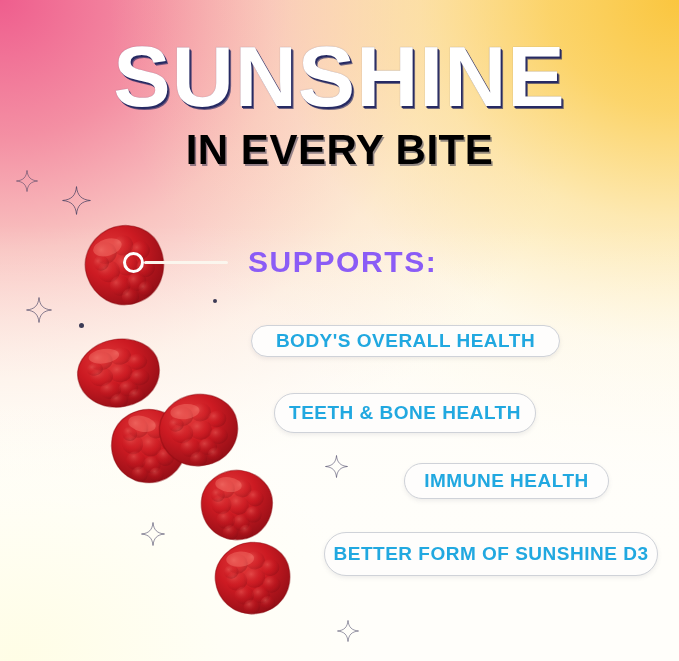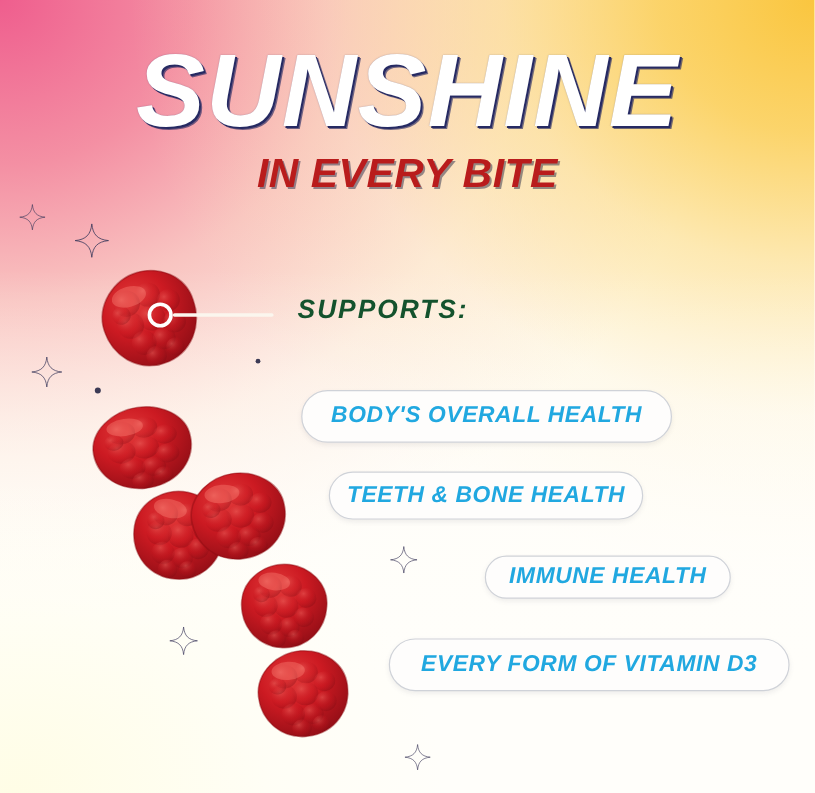--- a/index.html
+++ b/index.html
@@ -11,21 +11,20 @@
     font-family: "Liberation Sans", sans-serif;
   }
 
   .poster {
     position: relative;
     width: 679px;
     height: 661px;
     overflow: hidden;
     
     background-color: #fffdf8;
-    font-style: italic;
   }
 
   
   .bg-pink {
     position: absolute;
     inset: 0;
     background:
       radial-gradient(130% 115% at 0% 0%,
         rgba(238, 85, 136, 0.95) 0%,
         rgba(241, 116, 142, 0.80) 18%,
@@ -83,24 +82,24 @@
     line-height: 0.95;
     color: #ffffff;
     margin: 0;
     text-shadow:
       1.5px 1.5px 0 #262a63,
       2.5px 2.5px 0 rgba(38,42,99,0.65),
       0 0 1px rgba(38,42,99,0.5);
     font-family: "Liberation Sans", sans-serif;
   }
   .subheadline {
-    font-size: 34px;
+    font-size: 42px;
     font-weight: 700;
     letter-spacing: 0.5px;
-    color: #b91c1c;
+    color: #000000;
     margin: 8px 0 0 0;
     text-shadow: 1.5px 1.5px 0 rgba(20,24,60,0.45);
     font-family: "Liberation Sans", sans-serif;
   }
 
   
   .callout-ring {
     position: absolute;
     left: 123px;
     top: 252px;
@@ -119,24 +118,24 @@
     height: 3px;
     background: #fbf6ee;
     border-radius: 2px;
   }
 
   
   .supports {
     position: absolute;
     left: 248px;
     top: 245px;
-    font-size: 22px;
+    font-size: 30px;
     font-weight: 700;
     letter-spacing: 1.6px;
-    color: #14532d;
+    color: #8b5cf6;
     font-family: "Liberation Sans", sans-serif;
   }
 
   
   .pill {
     position: absolute;
     display: flex;
     align-items: center;
     justify-content: center;
     background: #fefdfc;
@@ -146,21 +145,21 @@
     box-sizing: border-box;
     white-space: nowrap;
   }
   .pill-label {
     font-size: 19px;
     font-weight: 700;
     letter-spacing: 0.5px;
     color: #21a8e0;
     font-family: "Liberation Sans", sans-serif;
   }
-  .pill-0 { left: 251px; top: 325px; width: 309px; height: 44px; }
+  .pill-0 { left: 251px; top: 325px; width: 309px; height: 32px; }
   .pill-1 { left: 274px; top: 393px; width: 262px; height: 40px; }
   .pill-2 { left: 404px; top: 463px; width: 205px; height: 36px; }
   .pill-3 { left: 324px; top: 532px; width: 334px; height: 44px; }
 
   
   .sparkle {
     position: absolute;
     pointer-events: none;
   }
   .dot {
@@ -394,17 +393,17 @@
       <div class="pill pill-0">
         <span class="pill-label">BODY'S OVERALL HEALTH</span>
       </div>
       <div class="pill pill-1">
         <span class="pill-label">TEETH &amp; BONE HEALTH</span>
       </div>
       <div class="pill pill-2">
         <span class="pill-label">IMMUNE HEALTH</span>
       </div>
       <div class="pill pill-3">
-        <span class="pill-label">EVERY FORM OF VITAMIN D3</span>
+        <span class="pill-label">BETTER FORM OF SUNSHINE D3</span>
       </div>
     </div>
 
 </div>
 
 </body></html>

